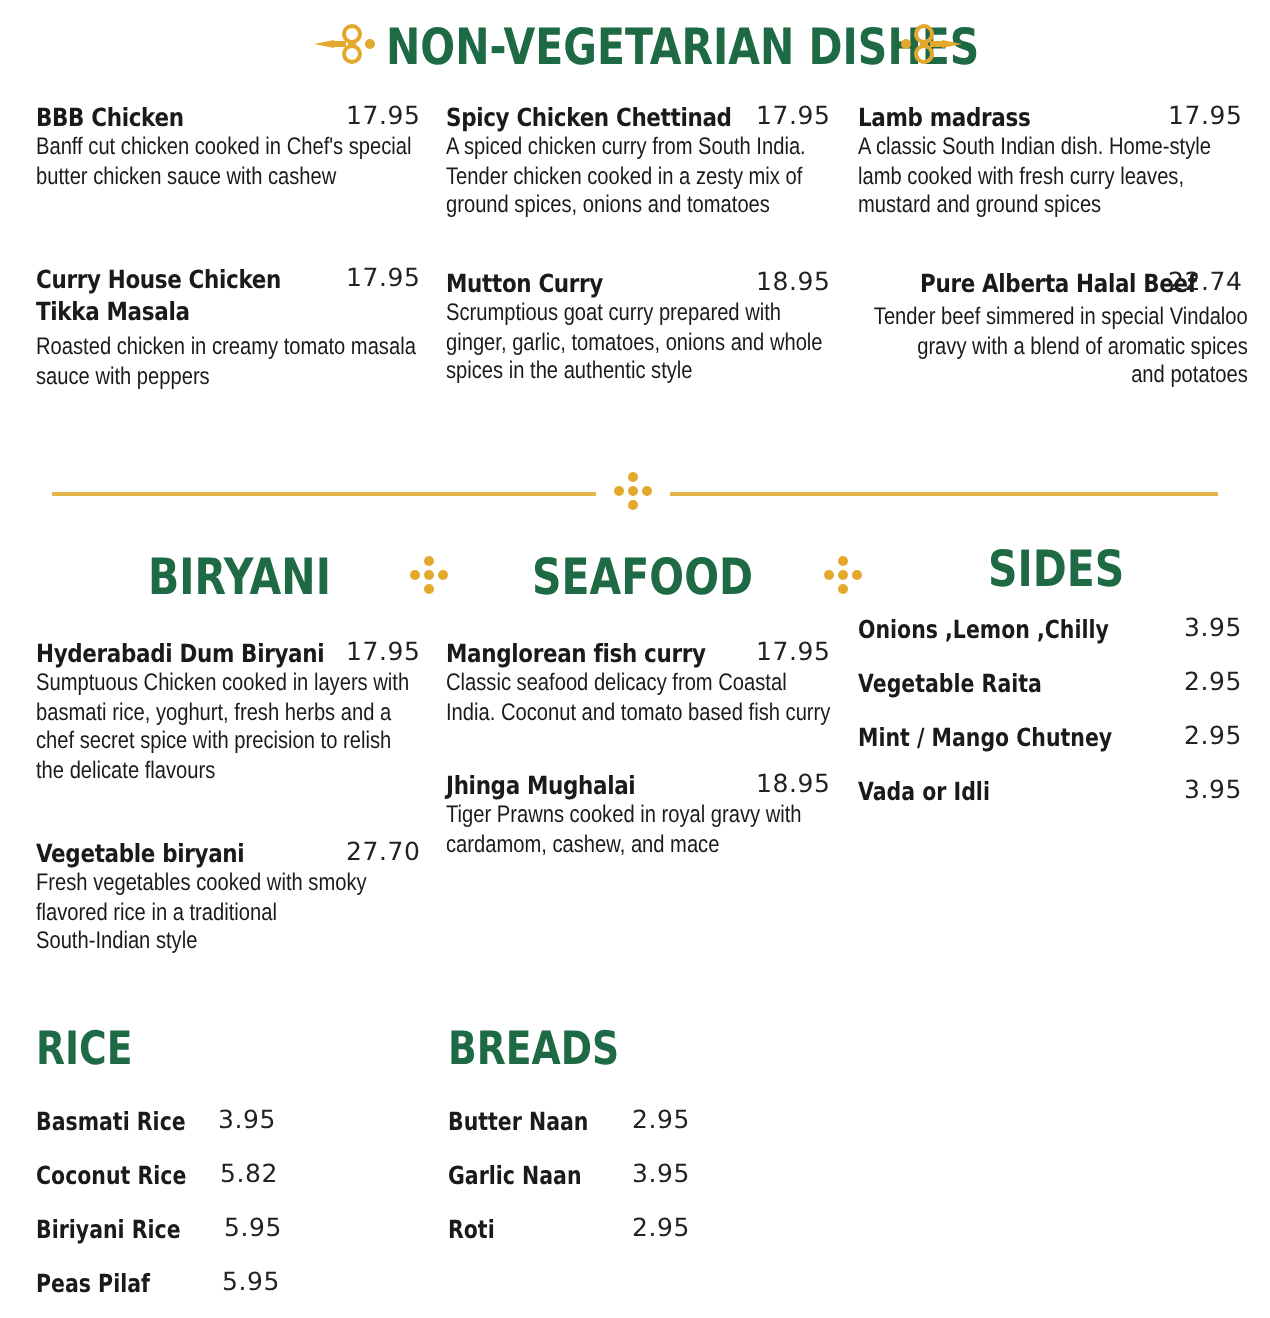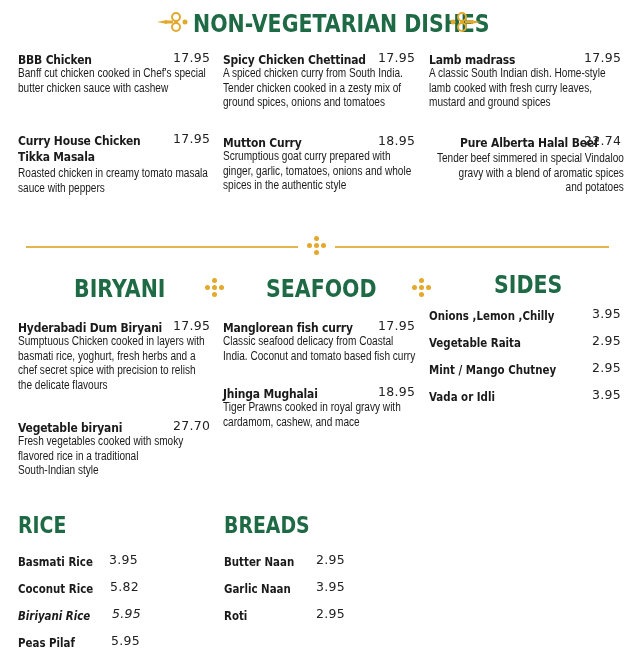--- a/index.html
+++ b/index.html
@@ -176,21 +176,21 @@
   <div class="row" style="height:27px;"><span class="simple-name">Onions ,Lemon ,Chilly</span><span class="price" style="left:163px;">3.95</span></div>
   <div class="row" style="height:27px;"><span class="simple-name">Vegetable Raita</span><span class="price" style="left:163px;">2.95</span></div>
   <div class="row" style="height:27px;"><span class="simple-name">Mint / Mango Chutney</span><span class="price" style="left:163px;">2.95</span></div>
   <div class="row" style="height:27px;"><span class="simple-name">Vada or Idli</span><span class="price" style="left:163px;">3.95</span></div>
 </div>
 
 <div class="abs section-title" style="left:18px;top:512px;font-size:23px;">RICE</div>
 <div class="item" style="left:18px;top:552px;width:140px;">
   <div class="row" style="height:27px;"><span class="simple-name">Basmati Rice</span><span class="price" style="left:91px;">3.95</span></div>
   <div class="row" style="height:27px;"><span class="simple-name">Coconut Rice</span><span class="price" style="left:92px;">5.82</span></div>
-  <div class="row" style="height:27px;font-style:italic;"><span class="simple-name">Biriyani Rice</span><span class="price" style="left:94px;">5.95</span></div>
+  <div class="row" style="height:27px;"><span class="simple-name">Biriyani Rice</span><span class="price" style="left:94px;">5.95</span></div>
   <div class="row" style="height:27px;"><span class="simple-name">Peas Pilaf</span><span class="price" style="left:93px;">5.95</span></div>
 </div>
 
 <div class="abs section-title" style="left:224px;top:512px;font-size:23px;">BREADS</div>
 <div class="item" style="left:224px;top:552px;width:140px;">
   <div class="row" style="height:27px;"><span class="simple-name">Butter Naan</span><span class="price" style="left:92px;">2.95</span></div>
   <div class="row" style="height:27px;"><span class="simple-name">Garlic Naan</span><span class="price" style="left:92px;">3.95</span></div>
   <div class="row" style="height:27px;"><span class="simple-name">Roti</span><span class="price" style="left:92px;">2.95</span></div>
 </div>
 

